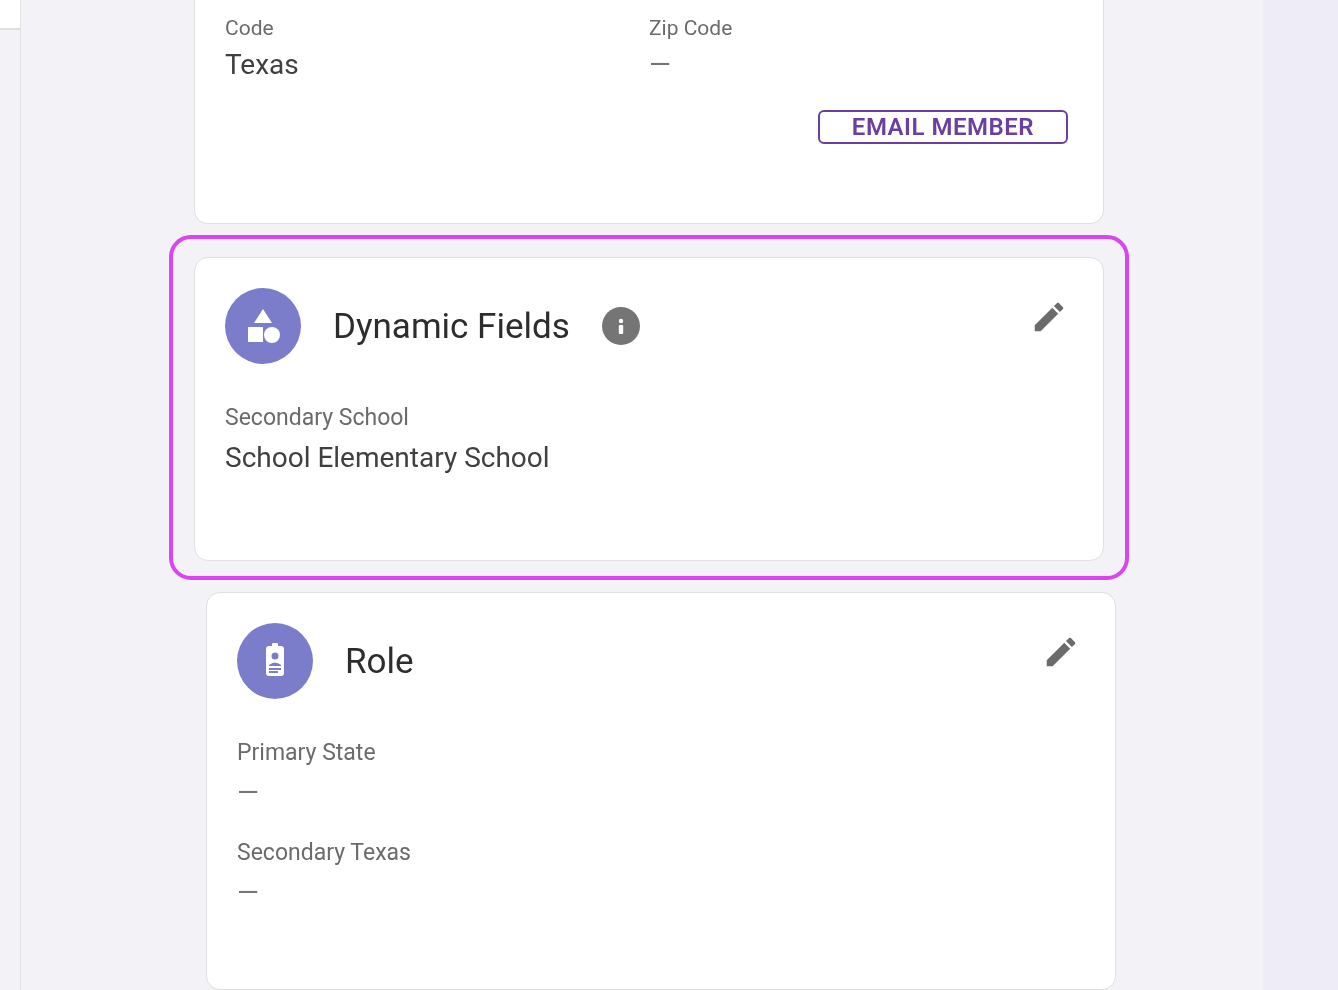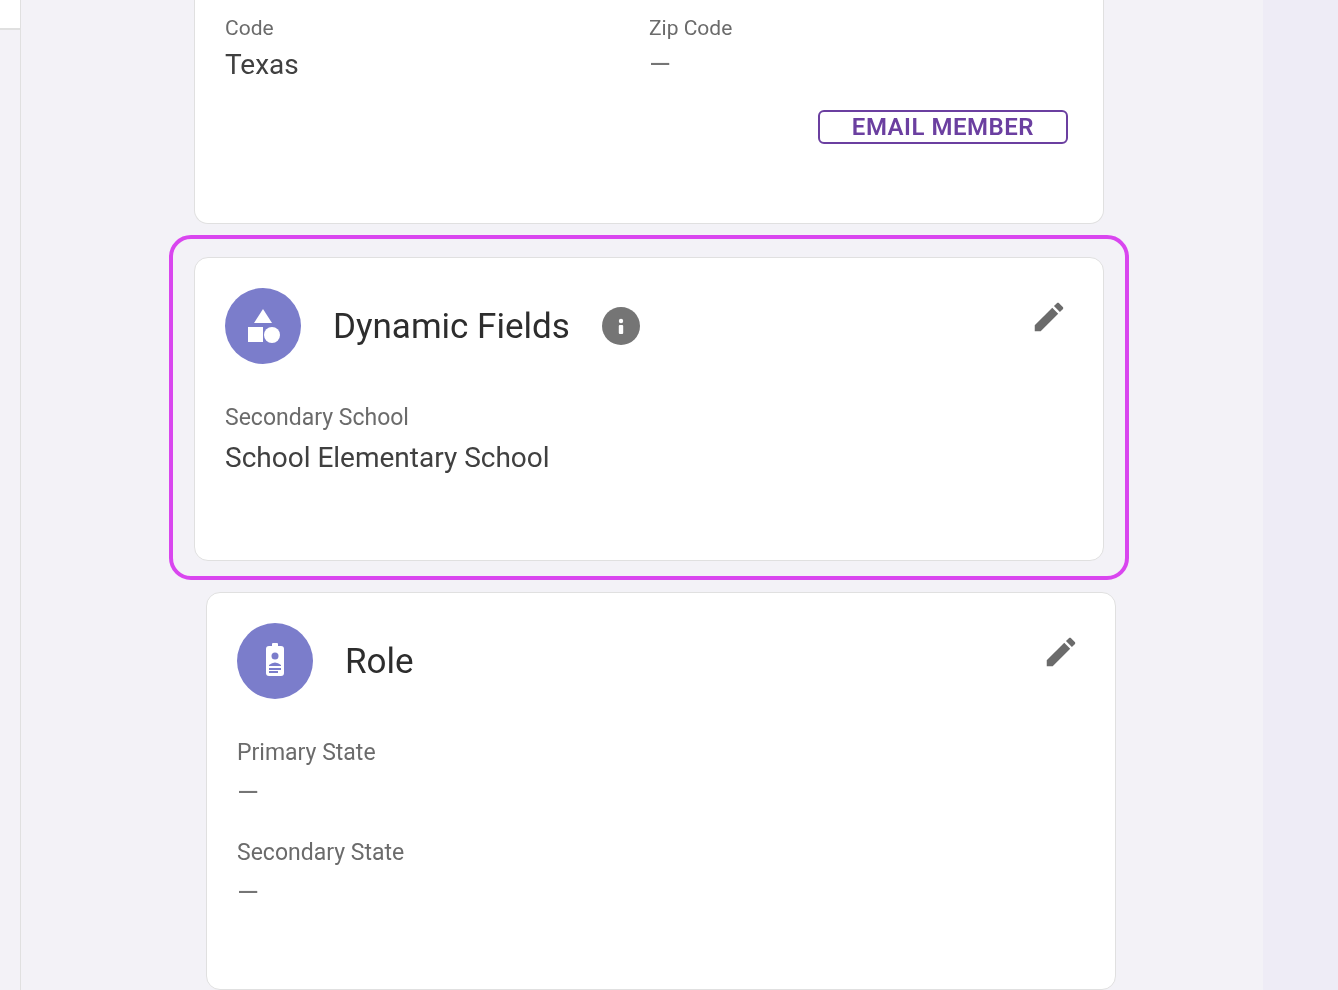--- a/index.html
+++ b/index.html
@@ -280,21 +280,21 @@
           <path d="M3 17.25V21h3.75L17.81 9.94l-3.75-3.75L3 17.25zM20.71 7.04c.39-.39.39-1.02 0-1.41l-2.34-2.34c-.39-.39-1.02-.39-1.41 0l-1.83 1.83 3.75 3.75 1.83-1.83z"></path>
         </svg>
       </div>
     </div>
     <div class="card-body">
       <div class="body-field">
         <div class="field-label">Primary State</div>
         <div class="field-value empty">—</div>
       </div>
       <div class="body-field">
-        <div class="field-label">Secondary State</div>
+        <div class="field-label">Secondary Texas</div>
         <div class="field-value empty">—</div>
       </div>
     </div>
   </div>
 
 </div>
 
 <div class="right-edge"></div>
 
 </body></html>

